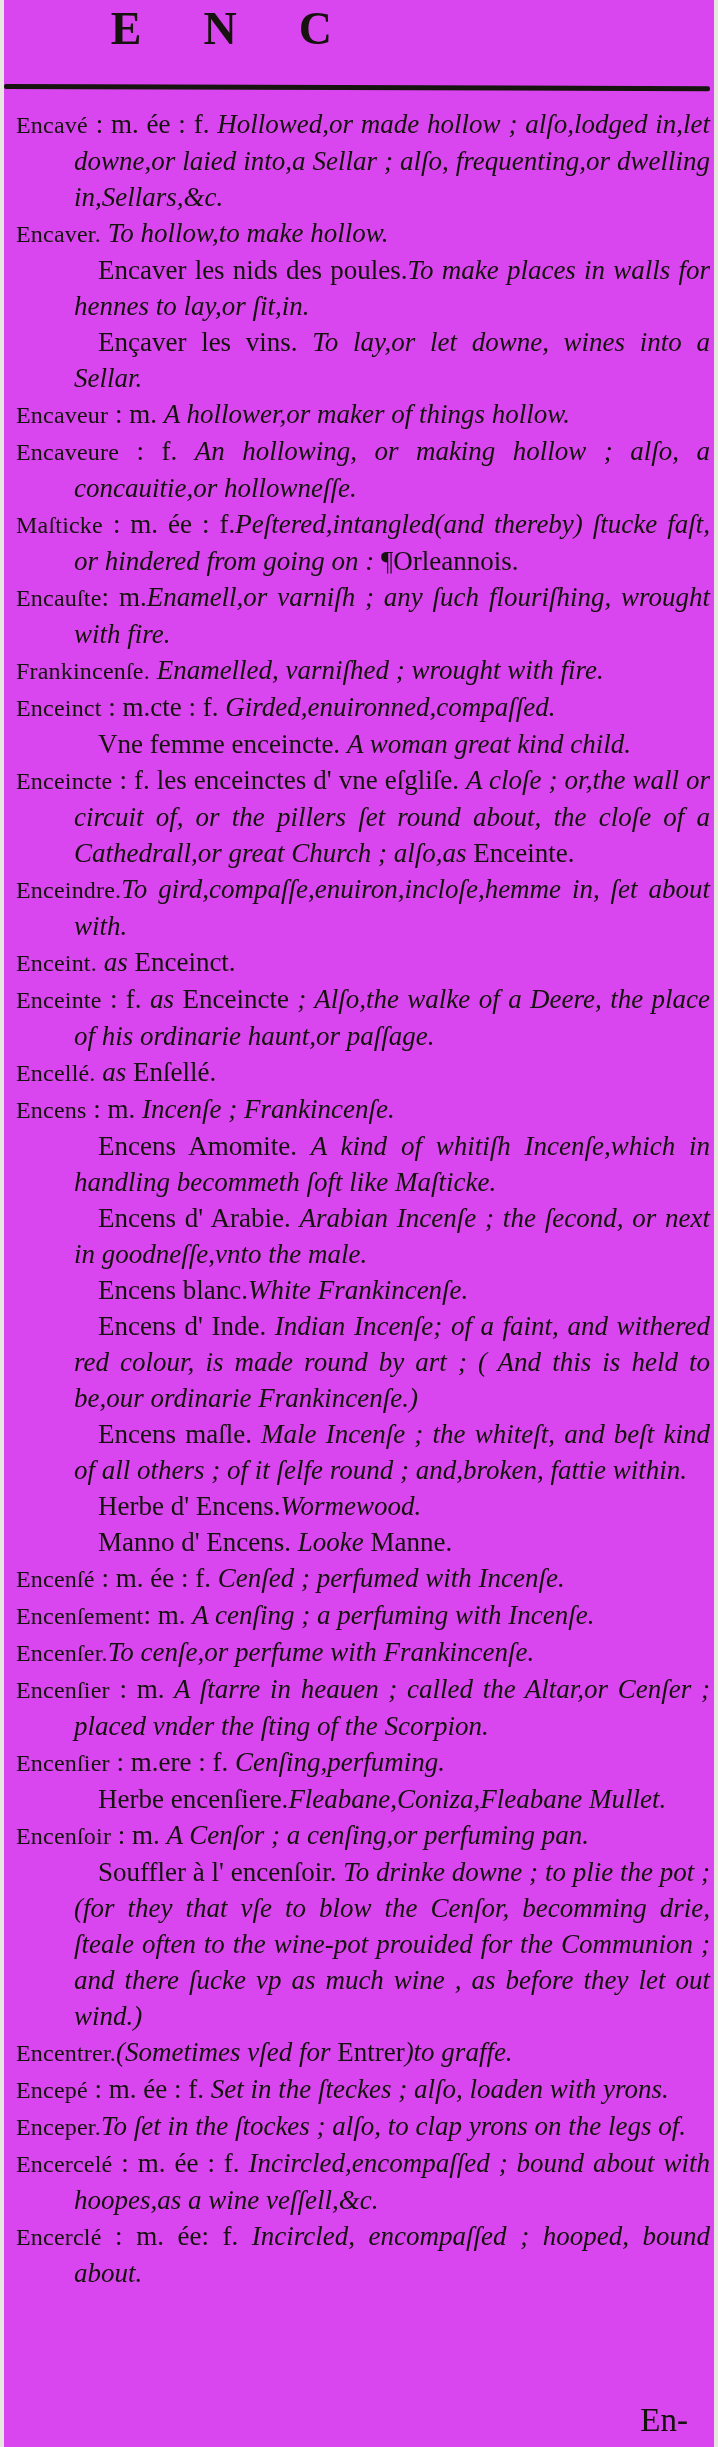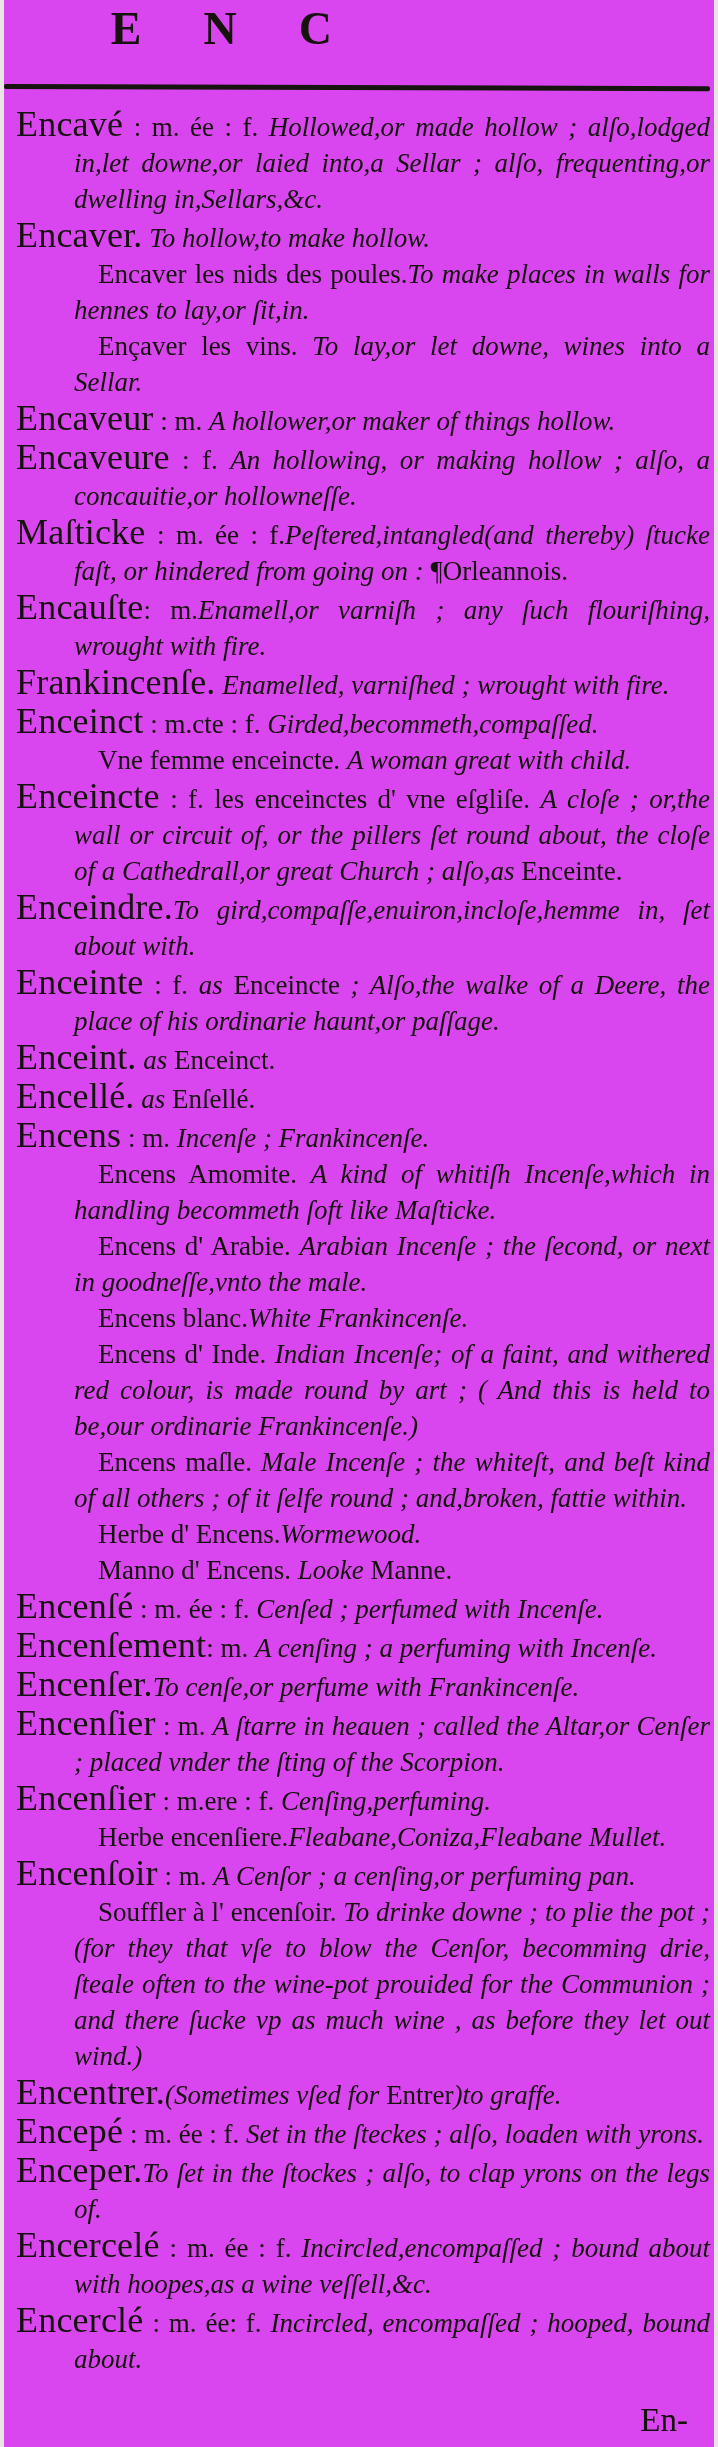--- a/index.html
+++ b/index.html
@@ -30,21 +30,21 @@
   .entries {
     position:absolute; top:106px; left:6px; width:700px;
     font-size:27px; line-height:36px;
   }
   .entry {
     padding-left:64px;
     text-indent:-58px;
     text-align:justify;
   }
   .entry.sub { text-indent:24px; }
-  .head { font-size:36px; letter-spacing:0.2px; }
+  .head { font-size:24px; letter-spacing:0.2px; }
   .rom  { font-style:normal;margin-top:44px; }
   .ital { font-style:italic; }
   .catchword {
     position:absolute; right:26px; bottom:8px;
     font-size:33px;
     margin-left:20px;
   }
   .col-rule-dashed {
     position:absolute; left:712px; top:1645px; height:235px;
     border-left:3px dashed #2a2620;
@@ -63,26 +63,26 @@
   <div class="entries">
       <div class="entry"><span class="head">Encavé</span><span class="rom"> : m. ée : f. </span><span class="ital">Hollowed,or made hollow ; alſo,lodged in,let downe,or laied into,a Sellar ; alſo, frequenting,or dwelling in,Sellars,&amp;c.</span></div>
       <div class="entry"><span class="head">Encaver.</span><span class="ital"> To hollow,to make hollow.</span></div>
       <div class="entry sub"><span class="rom">Encaver les nids des poules.</span><span class="ital">To make places in walls for hennes to lay,or ſit,in.</span></div>
       <div class="entry sub"><span class="rom">Ençaver les vins. </span><span class="ital">To lay,or let downe, wines into a Sellar.</span></div>
       <div class="entry"><span class="head">Encaveur</span><span class="rom"> : m. </span><span class="ital">A hollower,or maker of things hollow.</span></div>
       <div class="entry"><span class="head">Encaveure</span><span class="rom"> : f. </span><span class="ital">An hollowing, or making hollow ; alſo, a concauitie,or hollowneſſe.</span></div>
       <div class="entry"><span class="head">Maſticke</span><span class="rom"> : m. ée : f.</span><span class="ital">Peſtered,intangled(and thereby) ſtucke faſt, or hindered from going on : </span><span class="rom">¶Orleannois.</span></div>
       <div class="entry"><span class="head">Encauſte</span><span class="rom">: m.</span><span class="ital">Enamell,or varniſh ; any ſuch flouriſhing, wrought with fire.</span></div>
       <div class="entry"><span class="head">Frankincenſe.</span><span class="ital"> Enamelled, varniſhed ; wrought with fire.</span></div>
-      <div class="entry"><span class="head">Enceinct</span><span class="rom"> : m.cte : f. </span><span class="ital">Girded,becommeth,compaſſed.</span></div>
-      <div class="entry sub"><span class="rom">Vne femme enceincte. </span><span class="ital">A woman great with child.</span></div>
+      <div class="entry"><span class="head">Enceinct</span><span class="rom"> : m.cte : f. </span><span class="ital">Girded,enuironned,compaſſed.</span></div>
+      <div class="entry sub"><span class="rom">Vne femme enceincte. </span><span class="ital">A woman great kind child.</span></div>
       <div class="entry"><span class="head">Enceincte</span><span class="rom"> : f. les enceinctes d' vne eſgliſe. </span><span class="ital">A cloſe ; or,the wall or circuit of, or the pillers ſet round about, the cloſe of a Cathedrall,or great Church ; alſo,as </span><span class="rom">Enceinte.</span></div>
       <div class="entry"><span class="head">Enceindre.</span><span class="ital">To gird,compaſſe,enuiron,incloſe,hemme in, ſet about with.</span></div>
+      <div class="entry"><span class="head">Enceint.</span><span class="ital"> as </span><span class="rom">Enceinct.</span></div>
       <div class="entry"><span class="head">Enceinte</span><span class="rom"> : f. </span><span class="ital">as </span><span class="rom">Enceincte</span><span class="ital"> ; Alſo,the walke of a Deere, the place of his ordinarie haunt,or paſſage.</span></div>
-      <div class="entry"><span class="head">Enceint.</span><span class="ital"> as </span><span class="rom">Enceinct.</span></div>
       <div class="entry"><span class="head">Encellé.</span><span class="ital"> as </span><span class="rom">Enſellé.</span></div>
       <div class="entry"><span class="head">Encens</span><span class="rom"> : m. </span><span class="ital">Incenſe ; Frankincenſe.</span></div>
       <div class="entry sub"><span class="rom">Encens Amomite. </span><span class="ital">A kind of whitiſh Incenſe,which in handling becommeth ſoft like Maſticke.</span></div>
       <div class="entry sub"><span class="rom">Encens d' Arabie. </span><span class="ital">Arabian Incenſe ; the ſecond, or next in goodneſſe,vnto the male.</span></div>
       <div class="entry sub"><span class="rom">Encens blanc.</span><span class="ital">White Frankincenſe.</span></div>
       <div class="entry sub"><span class="rom">Encens d' Inde. </span><span class="ital">Indian Incenſe; of a faint, and withered red colour, is made round by art ; ( And this is held to be,our ordinarie Frankincenſe.)</span></div>
       <div class="entry sub"><span class="rom">Encens maſle. </span><span class="ital">Male Incenſe ; the whiteſt, and beſt kind of all others ; of it ſelfe round ; and,broken, fattie within.</span></div>
       <div class="entry sub"><span class="rom">Herbe d' Encens.</span><span class="ital">Wormewood.</span></div>
       <div class="entry sub"><span class="rom">Manno d' Encens. </span><span class="ital">Looke </span><span class="rom">Manne.</span></div>
       <div class="entry"><span class="head">Encenſé</span><span class="rom"> : m. ée : f. </span><span class="ital">Cenſed ; perfumed with Incenſe.</span></div>

